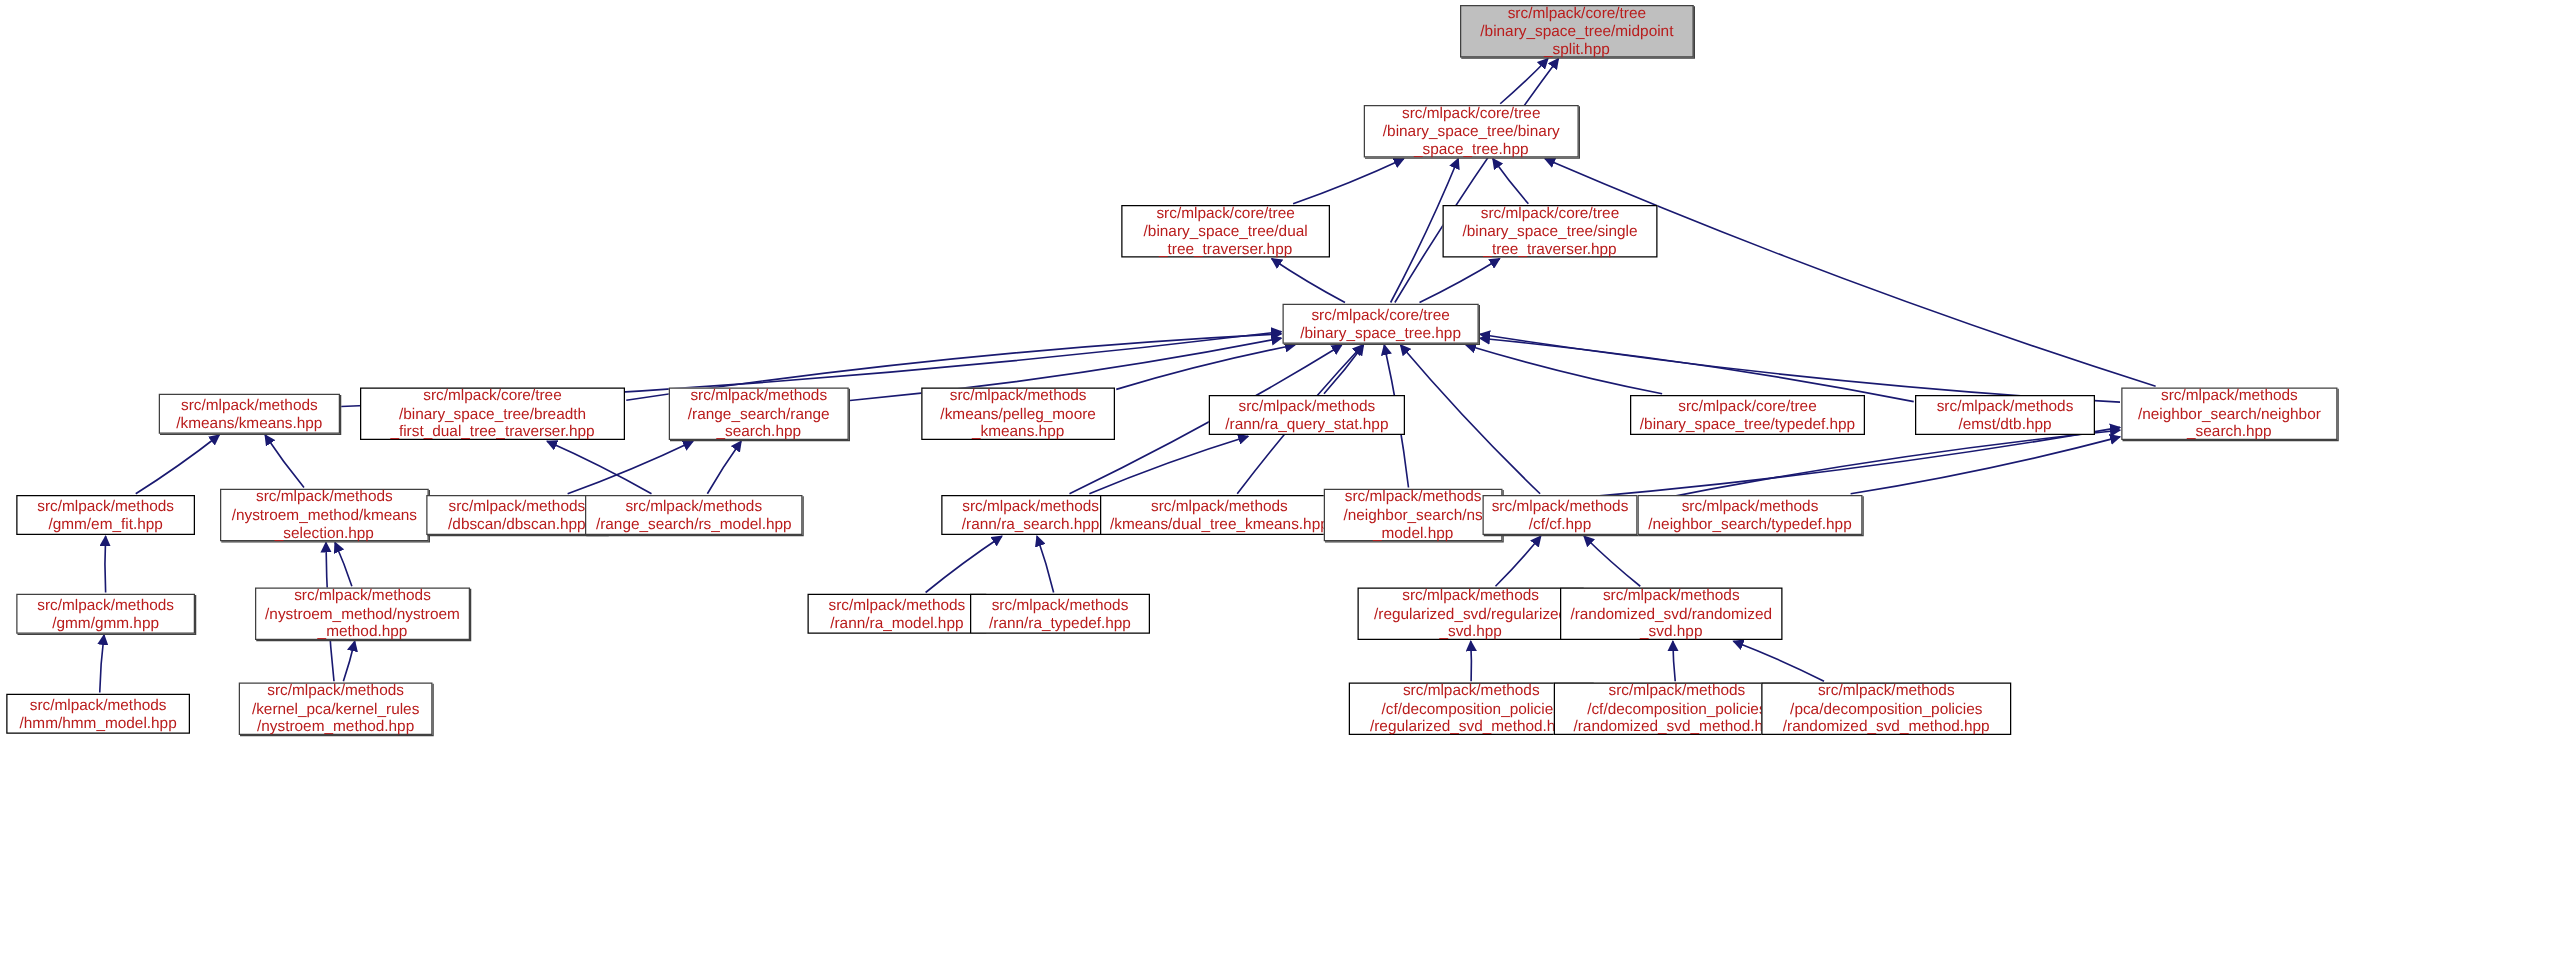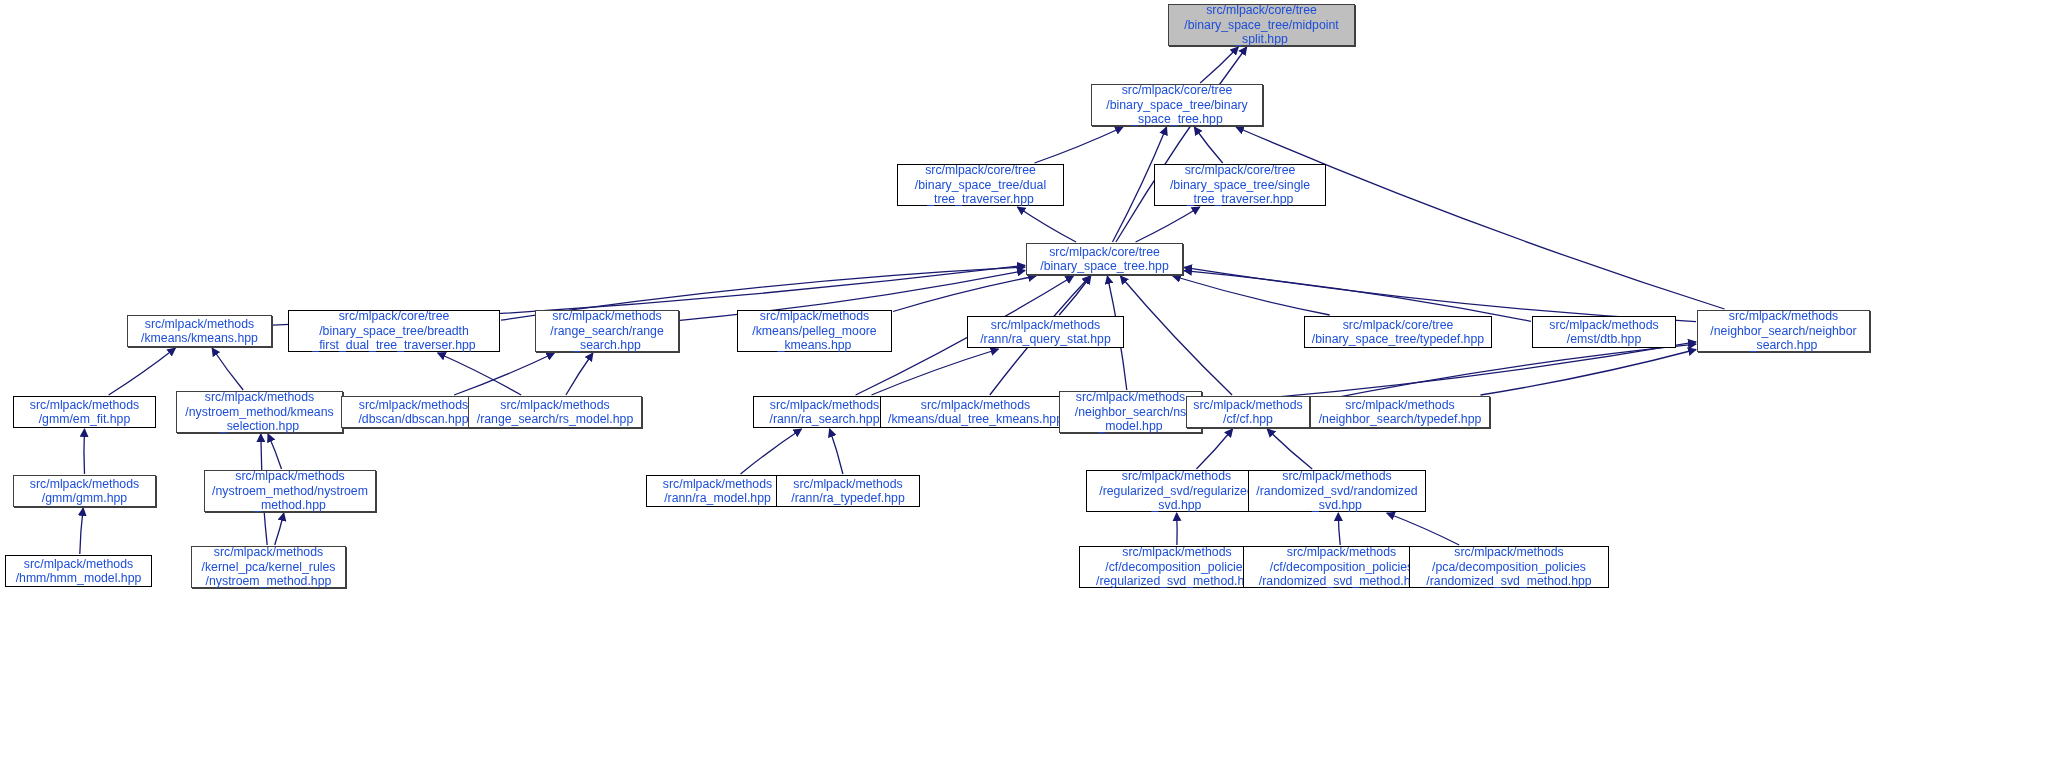--- a/index.html
+++ b/index.html
@@ -27,21 +27,21 @@
     position: absolute;
     box-sizing: border-box;
     background: #ffffff;
     border: 1px solid #000000;
     display: flex;
     align-items: center;
     justify-content: center;
     text-align: center;
     line-height: 14.5px;
     font-size: 12.3px;
-    color: #1d4ed8;
+    color: #b91c1c;
     white-space: pre-line;
     padding: 2px 4px;
     z-index: 5;
   }
   .node.root {
     background: #bfbfbf;
     border: 1px solid #404040;
     box-shadow: 1px 1px 0 0 #404040;
   }
   .node.thick {

